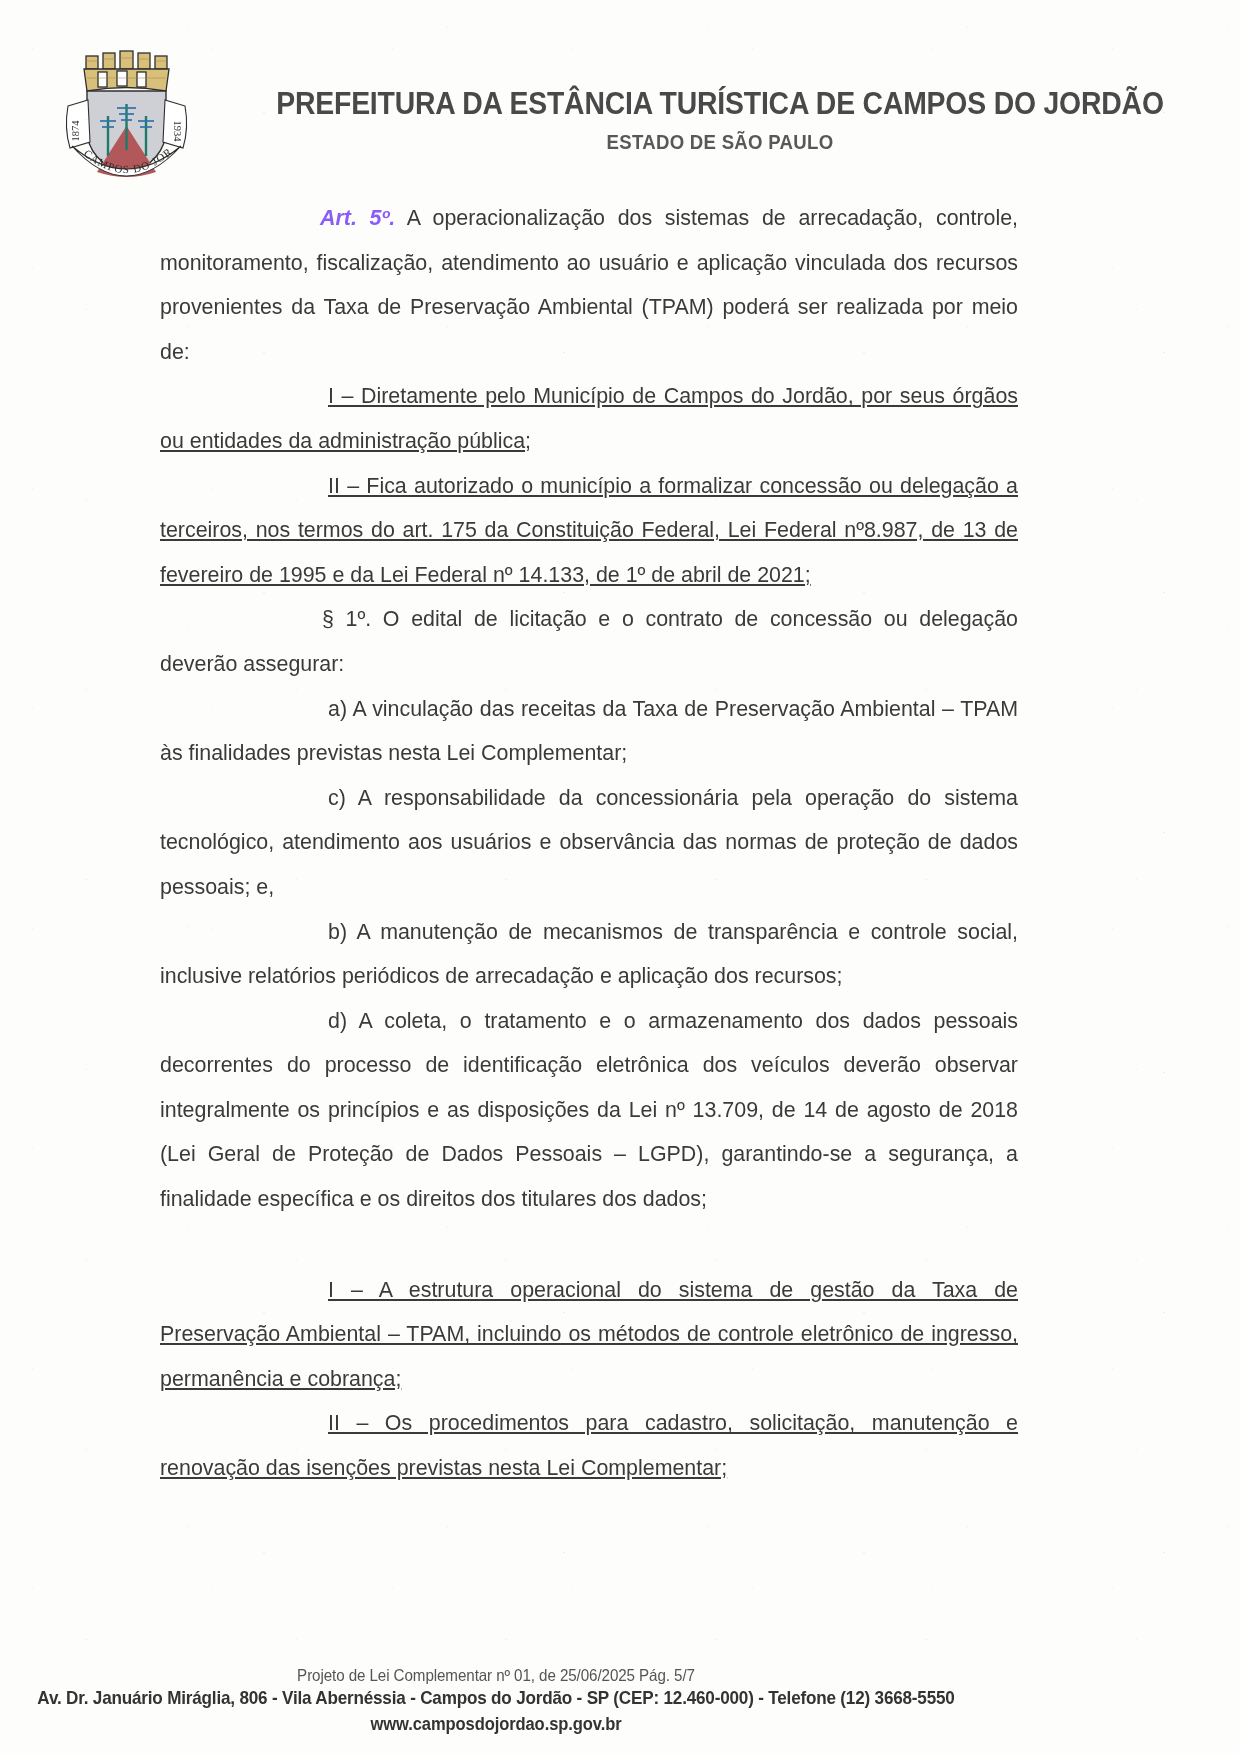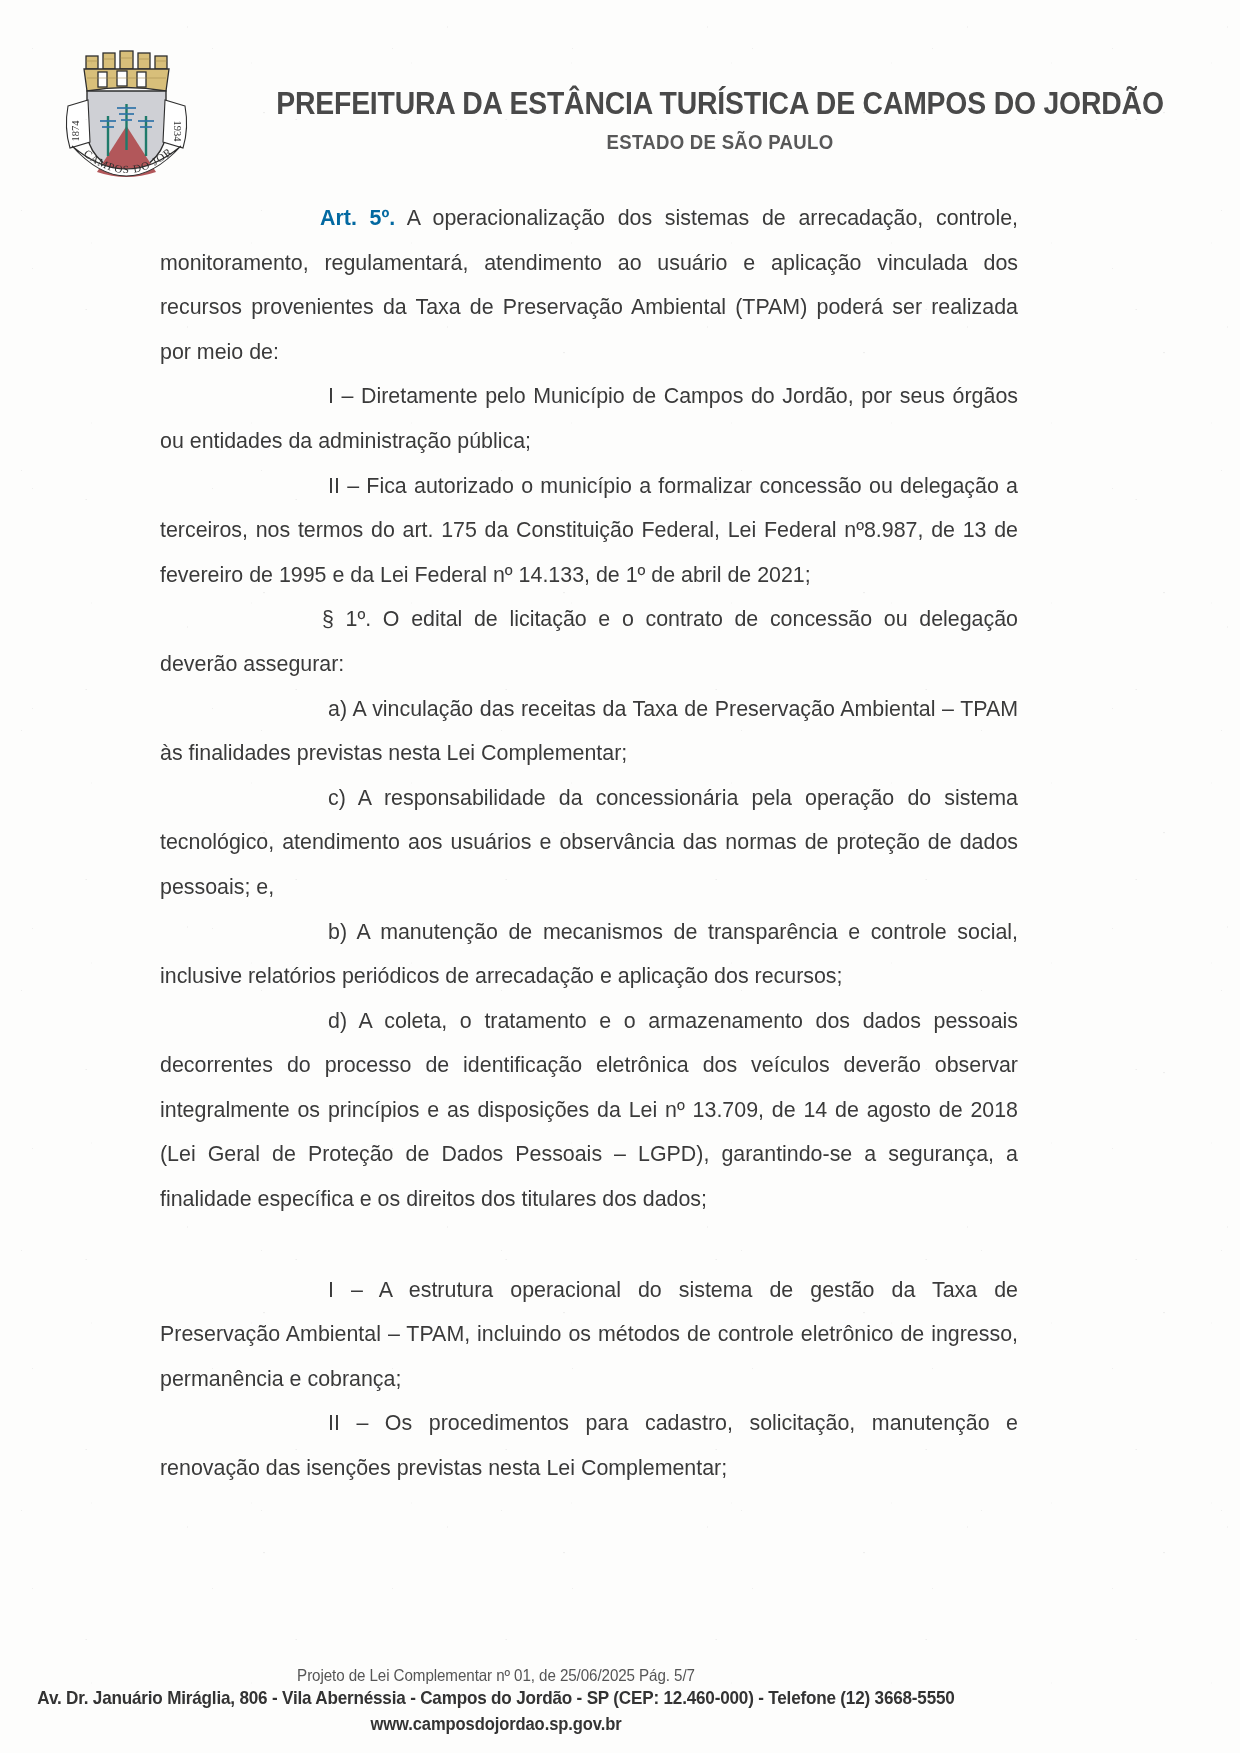--- a/index.html
+++ b/index.html
@@ -73,24 +73,24 @@
   .para {
     text-align: justify;
     text-justify: inter-word;
     font-size: 21.4px;
     line-height: 44.6px;
     color: #3a3a3a;
     margin: 0;
     text-indent: 0;
   }
   .para + .para { margin-top: 0; }
-  .para.ind { text-indent: 168px; }
+  .para.ind { text-indent: 168px; text-decoration: underline; }
   .para.ind-s { text-indent: 162px; }
   .para.ind-a { text-indent: 168px; }
-  .lead { font-weight: bold; color: #0369a1; }
+  .lead { font-weight: bold; color: #8b5cf6; font-style: italic; }
   .gap-block { height: 46px; }
 
   
   .scan {
     position: absolute;
     inset: 0;
     pointer-events: none;
     opacity: 0.055;
     background:
       radial-gradient(circle at 18% 22%, #000 0.6px, transparent 0.9px),
@@ -200,21 +200,21 @@
     </div>
 
     <div class="header-text">
       <div class="org-title">PREFEITURA DA ESTÂNCIA TURÍSTICA DE CAMPOS DO JORDÃO</div>
       <div class="org-sub">ESTADO DE SÃO PAULO</div>
     </div>
   </div>
 
   <div class="content">
 
-    <p class="para"><span style="display:inline-block;width:160px"></span><span class="lead">Art. 5º.</span><span> A operacionalização dos sistemas de arrecadação, controle, monitoramento, regulamentará, atendimento ao usuário e aplicação vinculada dos recursos provenientes da Taxa de Preservação Ambiental (TPAM) poderá ser realizada por meio de:</span></p>
+    <p class="para"><span style="display:inline-block;width:160px"></span><span class="lead">Art. 5º.</span><span> A operacionalização dos sistemas de arrecadação, controle, monitoramento, fiscalização, atendimento ao usuário e aplicação vinculada dos recursos provenientes da Taxa de Preservação Ambiental (TPAM) poderá ser realizada por meio de:</span></p>
 
     <p class="para ind">I – Diretamente pelo Município de Campos do Jordão, por seus órgãos ou entidades da administração pública;</p>
 
     <p class="para ind">II – Fica autorizado o município a formalizar concessão ou delegação a terceiros, nos termos do art. 175 da Constituição Federal, Lei Federal nº8.987, de 13 de fevereiro de 1995 e da Lei Federal nº 14.133, de 1º de abril de 2021;</p>
 
     <p class="para ind-s">§ 1º. O edital de licitação e o contrato de concessão ou delegação deverão assegurar:</p>
 
     <p class="para ind-a">a)   A vinculação das receitas da Taxa de Preservação Ambiental – TPAM às finalidades previstas nesta Lei Complementar;</p>
 
     <p class="para ind-a">c)   A responsabilidade da concessionária pela operação do sistema tecnológico, atendimento aos usuários e observância das normas de proteção de dados pessoais; e,</p>

